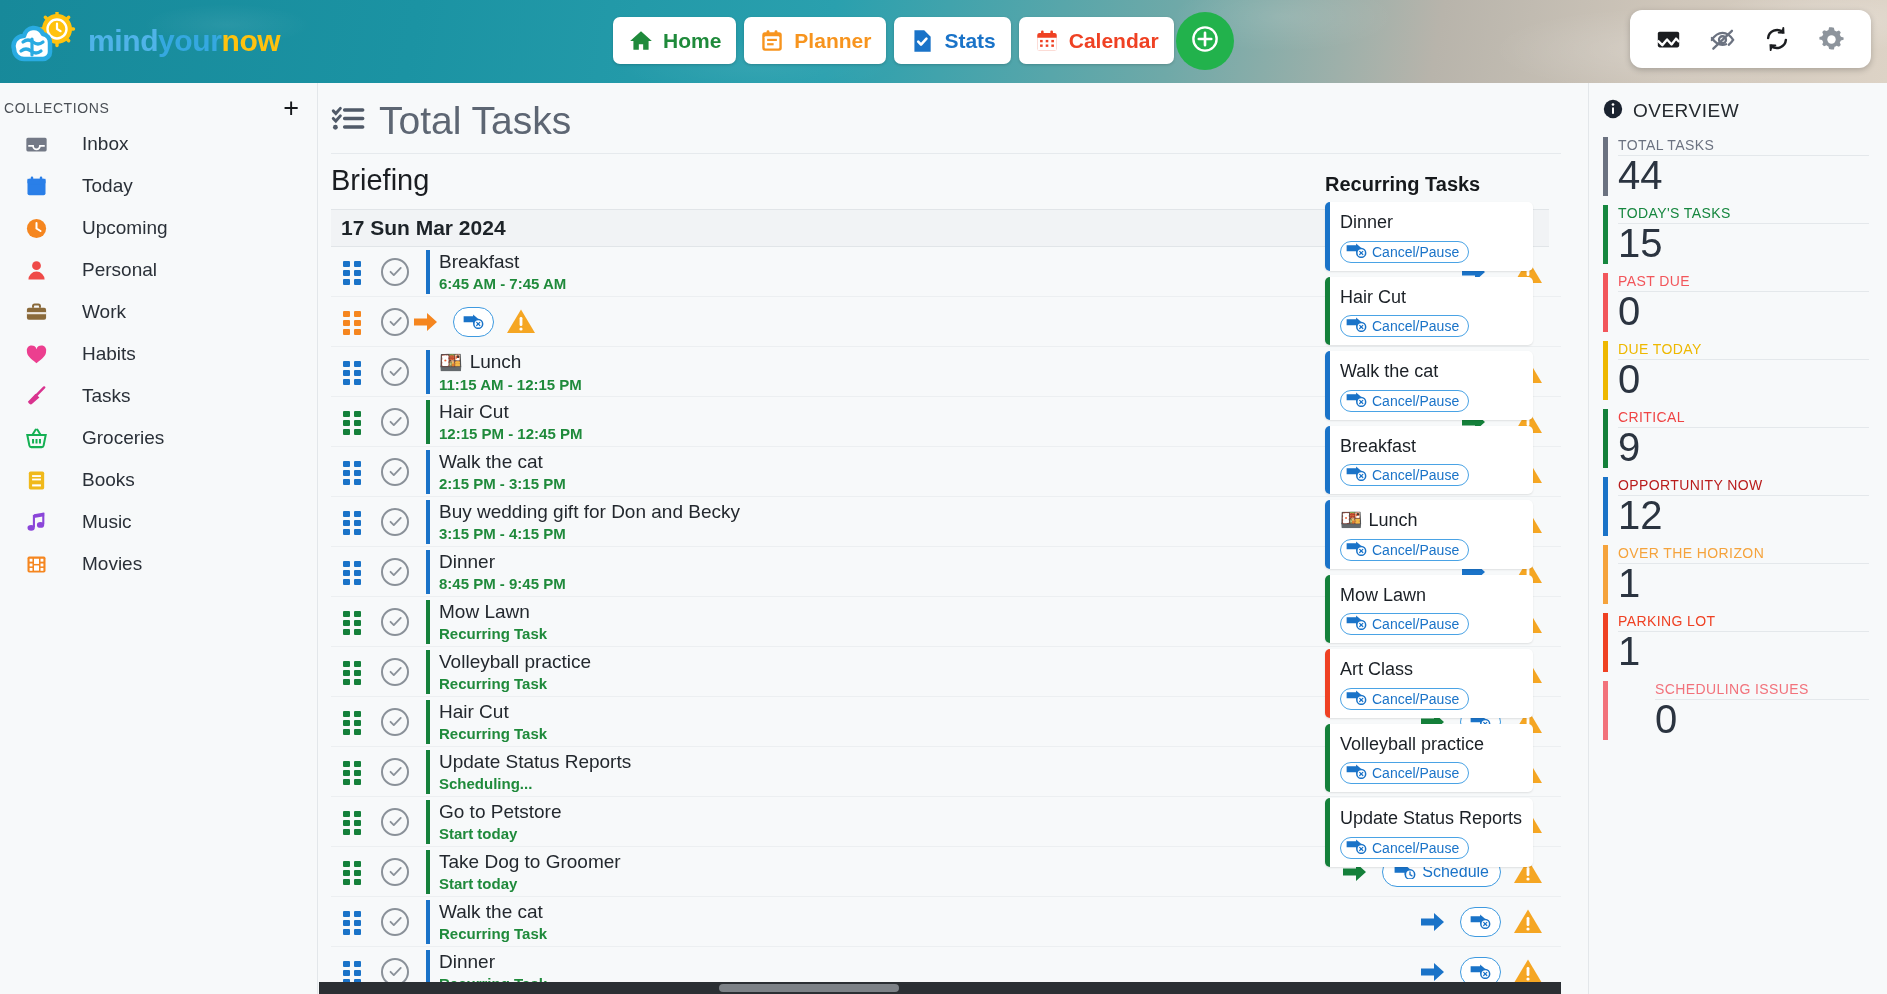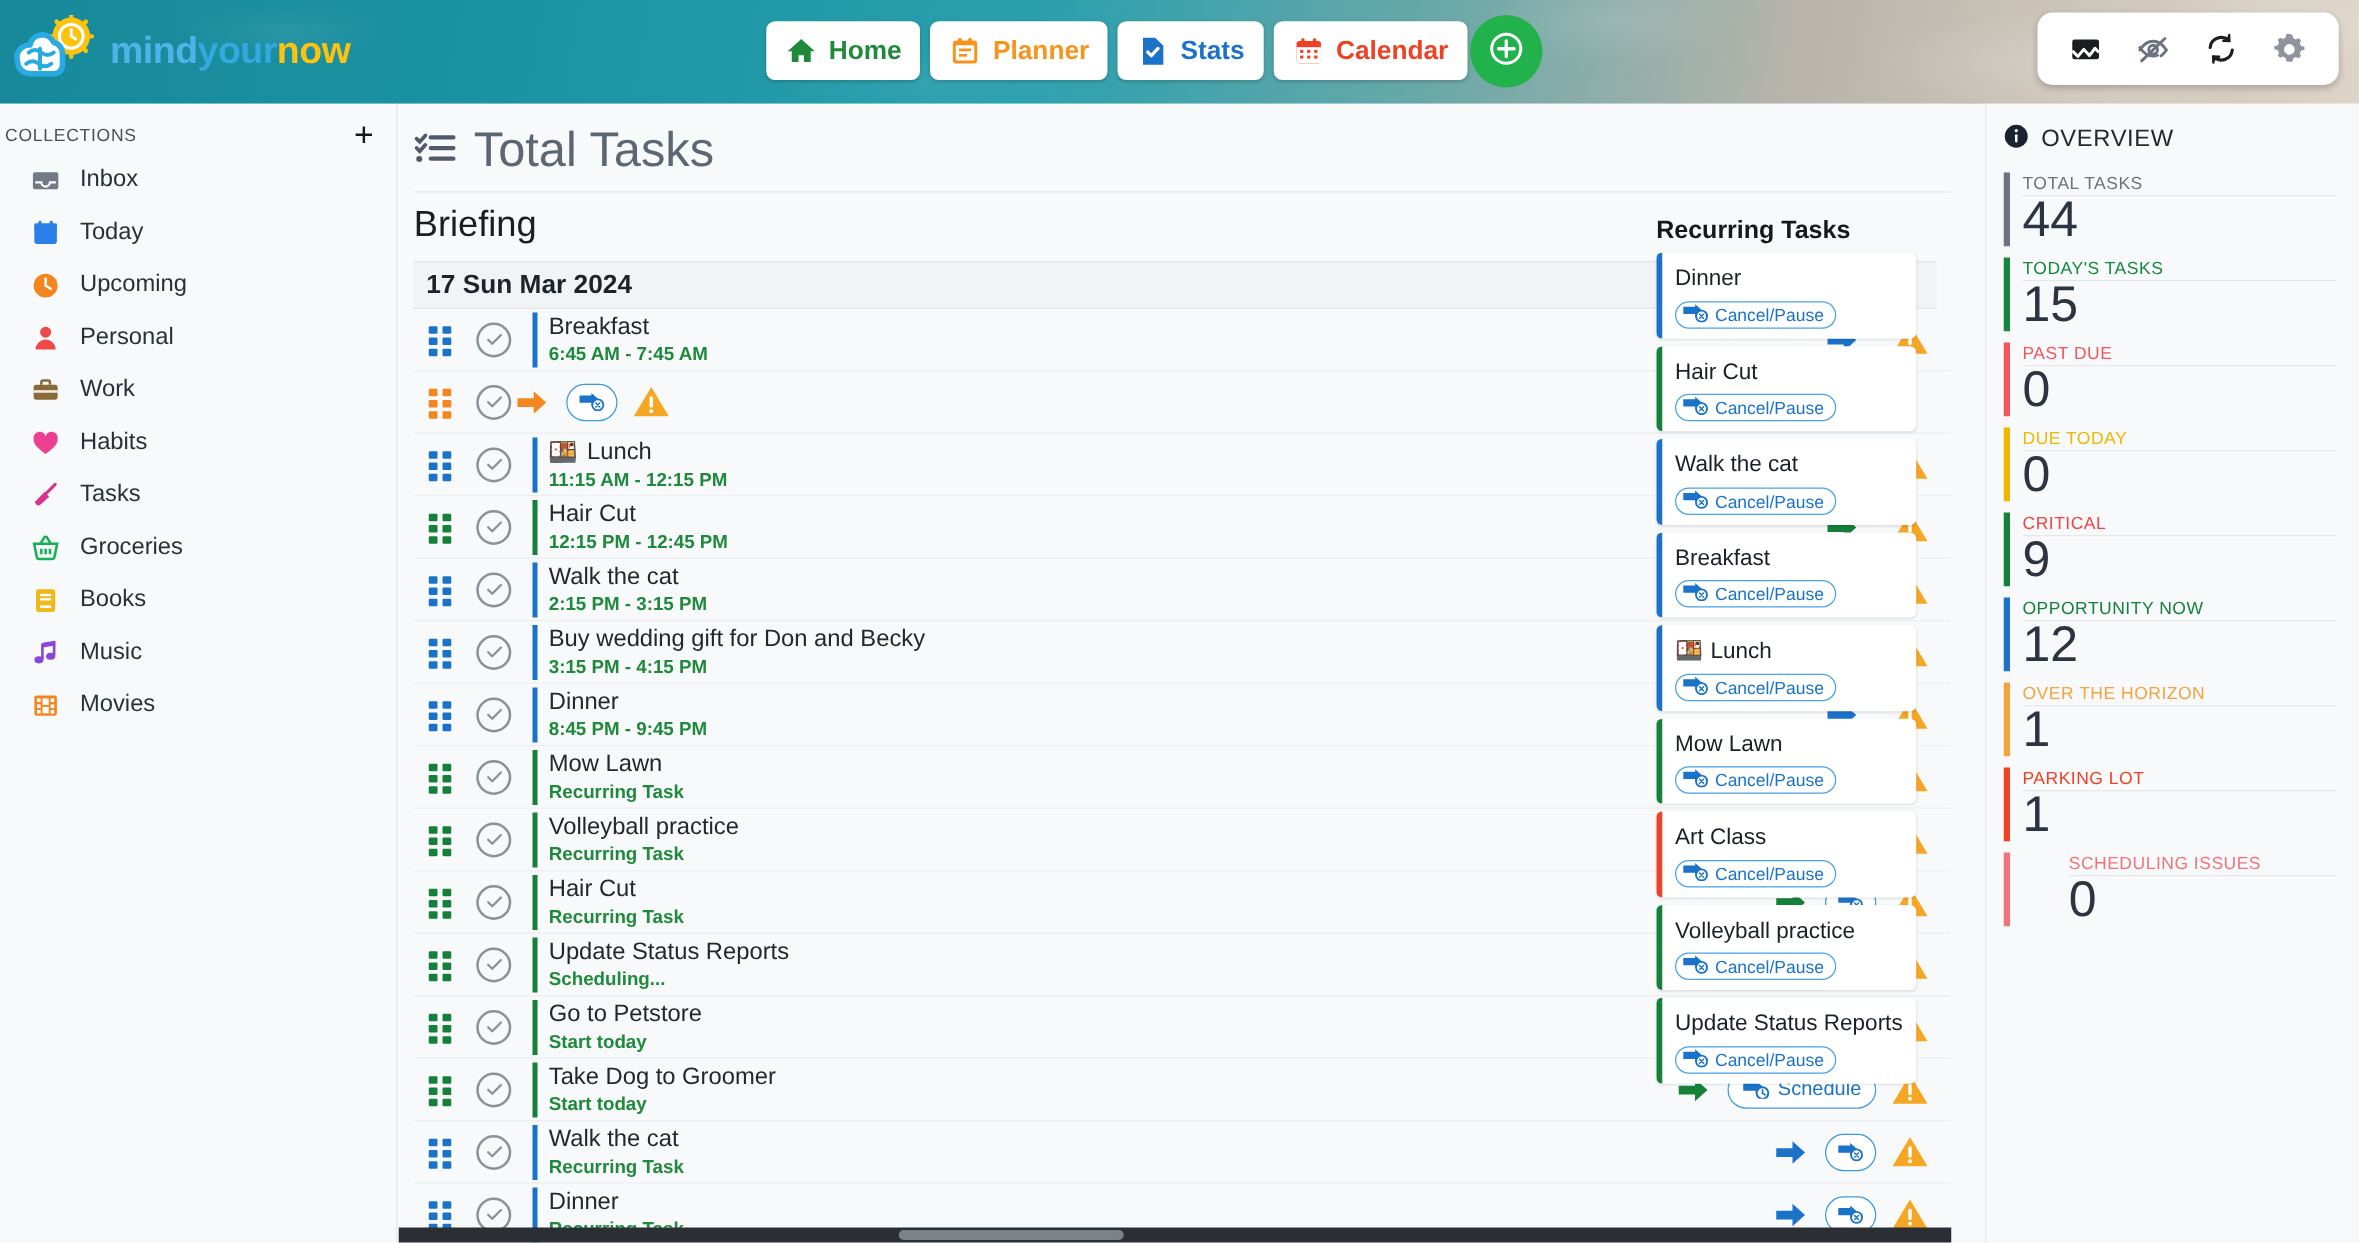--- a/index.html
+++ b/index.html
@@ -60,21 +60,21 @@
   #sidebar {
     position:absolute; left:0; top:83px; width:318px; height:911px;
     background:#f7f9fa; border-right:1px solid #e3e7ea;
   }
   #collections-head {
     display:flex; align-items:center; justify-content:space-between;
     padding:16px 18px 6px 4px;
   }
   #collections-head .lbl { font-size:14px; letter-spacing:.6px; color:#4a4f55; }
   #collections-head .plus { font-size:27px; line-height:18px; color:#16191c; cursor:pointer; font-weight:300;}
-  .sb-item { display:flex; align-items:center; gap:16px; padding:9px 16px 9px 24px; cursor:pointer; }
+  .sb-item { display:flex; align-items:center; gap:34px; padding:9px 16px 9px 24px; cursor:pointer; }
   .sb-ic { width:24px; height:24px; display:flex; align-items:center; justify-content:center; flex:0 0 24px;}
   .sb-label { font-size:19px; color:#2a3038; }
 
   
   #main { position:absolute; left:319px; top:83px; width:1242px; height:911px; background:#f7f9fa; overflow:hidden;}
   #pagetitle { display:flex; align-items:center; gap:14px; padding:16px 0 10px 12px; }
   #pagetitle .ttl { font-size:39px; color:#5d6673; font-weight:400; }
   #titlerule { height:1px; background:#e6eaed; margin-left:12px; }
   #briefing { font-size:29px; color:#1a1d21; padding:10px 0 12px 12px; }
   #datebar {
@@ -1136,21 +1136,21 @@
       </div>
       <div class="ovstat" style="border-left-color: rgb(238, 184, 0);">
         <div class="ovlabel" style="color:#eeb800">DUE TODAY</div>
         <div class="ovvalue">0</div>
       </div>
       <div class="ovstat" style="border-left-color: rgb(20, 128, 58);">
         <div class="ovlabel" style="color:#ef4444">CRITICAL</div>
         <div class="ovvalue">9</div>
       </div>
       <div class="ovstat" style="border-left-color: rgb(26, 115, 200);">
-        <div class="ovlabel" style="color:#15803d">OPPORTUNITY NOW</div>
+        <div class="ovlabel" style="color:#b91c1c">OPPORTUNITY NOW</div>
         <div class="ovvalue">12</div>
       </div>
       <div class="ovstat" style="border-left-color: rgb(245, 163, 60);">
         <div class="ovlabel" style="color:#f5a33c">OVER THE HORIZON</div>
         <div class="ovvalue">1</div>
       </div>
       <div class="ovstat" style="border-left-color: rgb(239, 65, 35);">
         <div class="ovlabel" style="color:#ef4123">PARKING LOT</div>
         <div class="ovvalue">1</div>
       </div>

